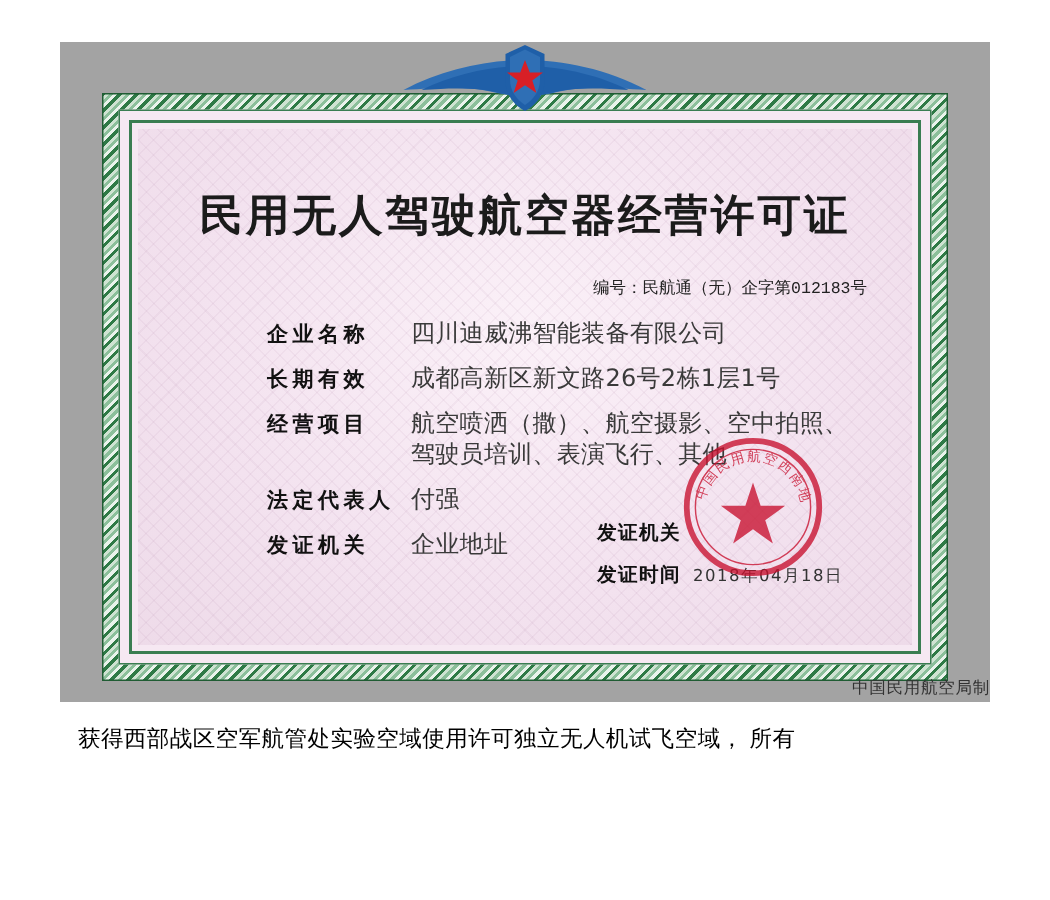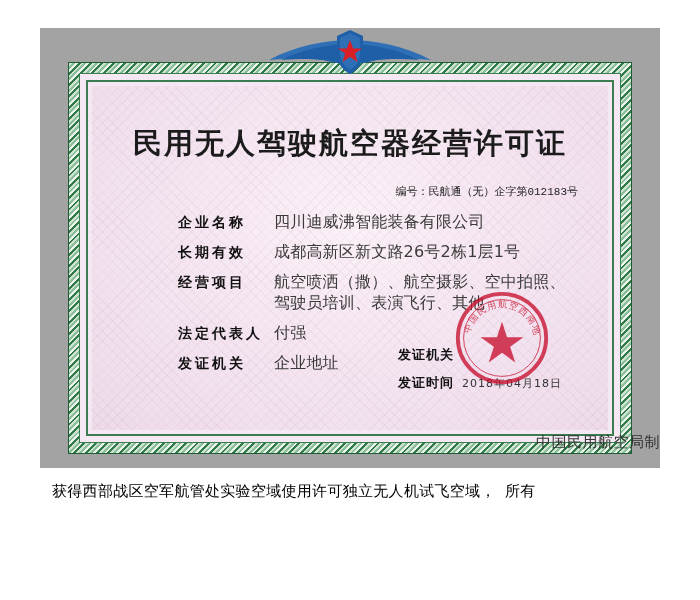--- a/index.html
+++ b/index.html
@@ -176,37 +176,37 @@
     width: 96px;
     height: 96px;
     z-index: 4;
     opacity: .78;
     pointer-events: none;
   }
 
   .maker-note {
     position: absolute;
     right: 0;
-    bottom: 16px;
-    font-size: 15px;
+    bottom: 2px;
+    font-size: 11px;
     color: #333;
     letter-spacing: .5px;
     font-family: "DejaVu Sans", "Liberation Sans", sans-serif;
   }
 
   
   .caption {
     position: absolute;
     left: 52px;
     top: 478px;
     width: 600px;
     font-size: 15px;
     line-height: 30px;
     color: #000;
-    font-family: Liberation Mono, monospace;
+    font-family: Liberation Serif, serif;
     letter-spacing: .3px;
   }
 </style>
 </head>
 <body>
 
 <div class="cert-wrap">
 
   <div class="emblem">
     <svg width="190" height="52" viewBox="0 0 190 52" aria-hidden="true">

